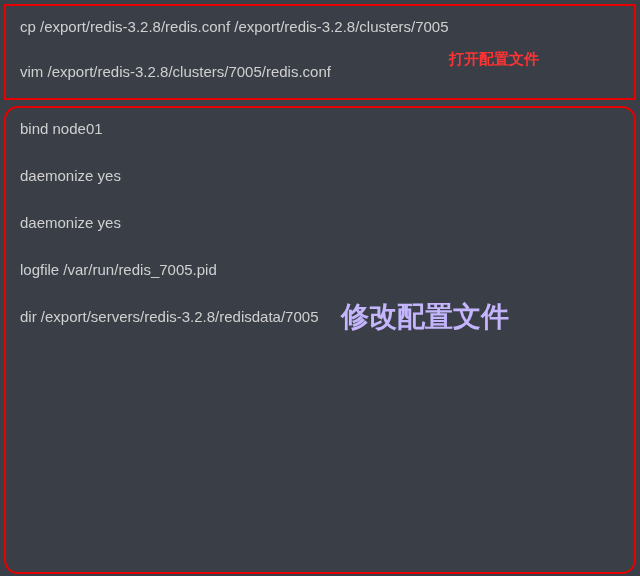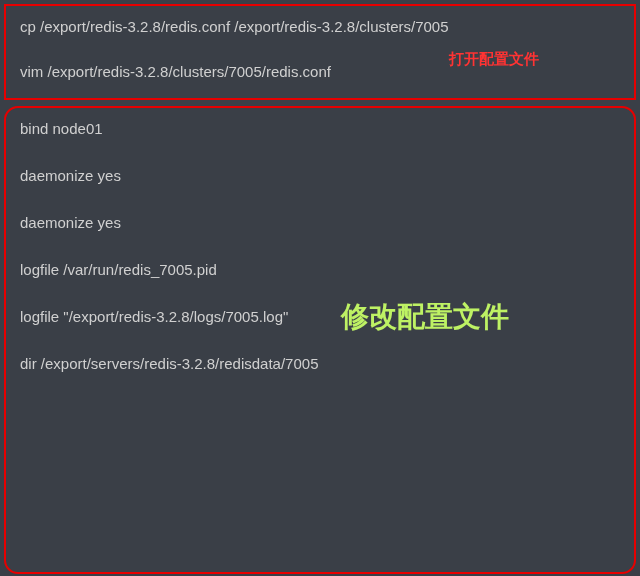--- a/index.html
+++ b/index.html
@@ -39,21 +39,21 @@
     .annotation-top {
       position: absolute;
       color: #ff3333;
       font-size: 15px;
       font-weight: bold;
       right: 95px;
       top: 44px;
     }
     .annotation-bottom {
       position: absolute;
-      color: #bef264;
+      color: #c4b5fd;
       font-size: 28px;
       font-weight: bold;
       right: 125px;
       top: 190px;
     }
     .cfg-line {
       margin-bottom: 30px;
       white-space: nowrap;
     }
   </style>
@@ -64,16 +64,15 @@
   <div class="line">cp /export/redis-3.2.8/redis.conf /export/redis-3.2.8/clusters/7005</div>
   <div class="line">vim  /export/redis-3.2.8/clusters/7005/redis.conf</div>
   <div class="annotation-top">打开配置文件</div>
 </div>
 
 <div class="box box-bottom">
   <div class="cfg-line">bind node01</div>
   <div class="cfg-line">daemonize yes</div>
   <div class="cfg-line">daemonize yes</div>
   <div class="cfg-line">logfile /var/run/redis_7005.pid</div>
-  <div class="cfg-line">logfile "/export/redis-3.2.8/logs/7005.log"</div>
   <div class="cfg-line">dir /export/servers/redis-3.2.8/redisdata/7005</div>
   <div class="annotation-bottom">修改配置文件</div>
 </div>
 
 </body></html>

